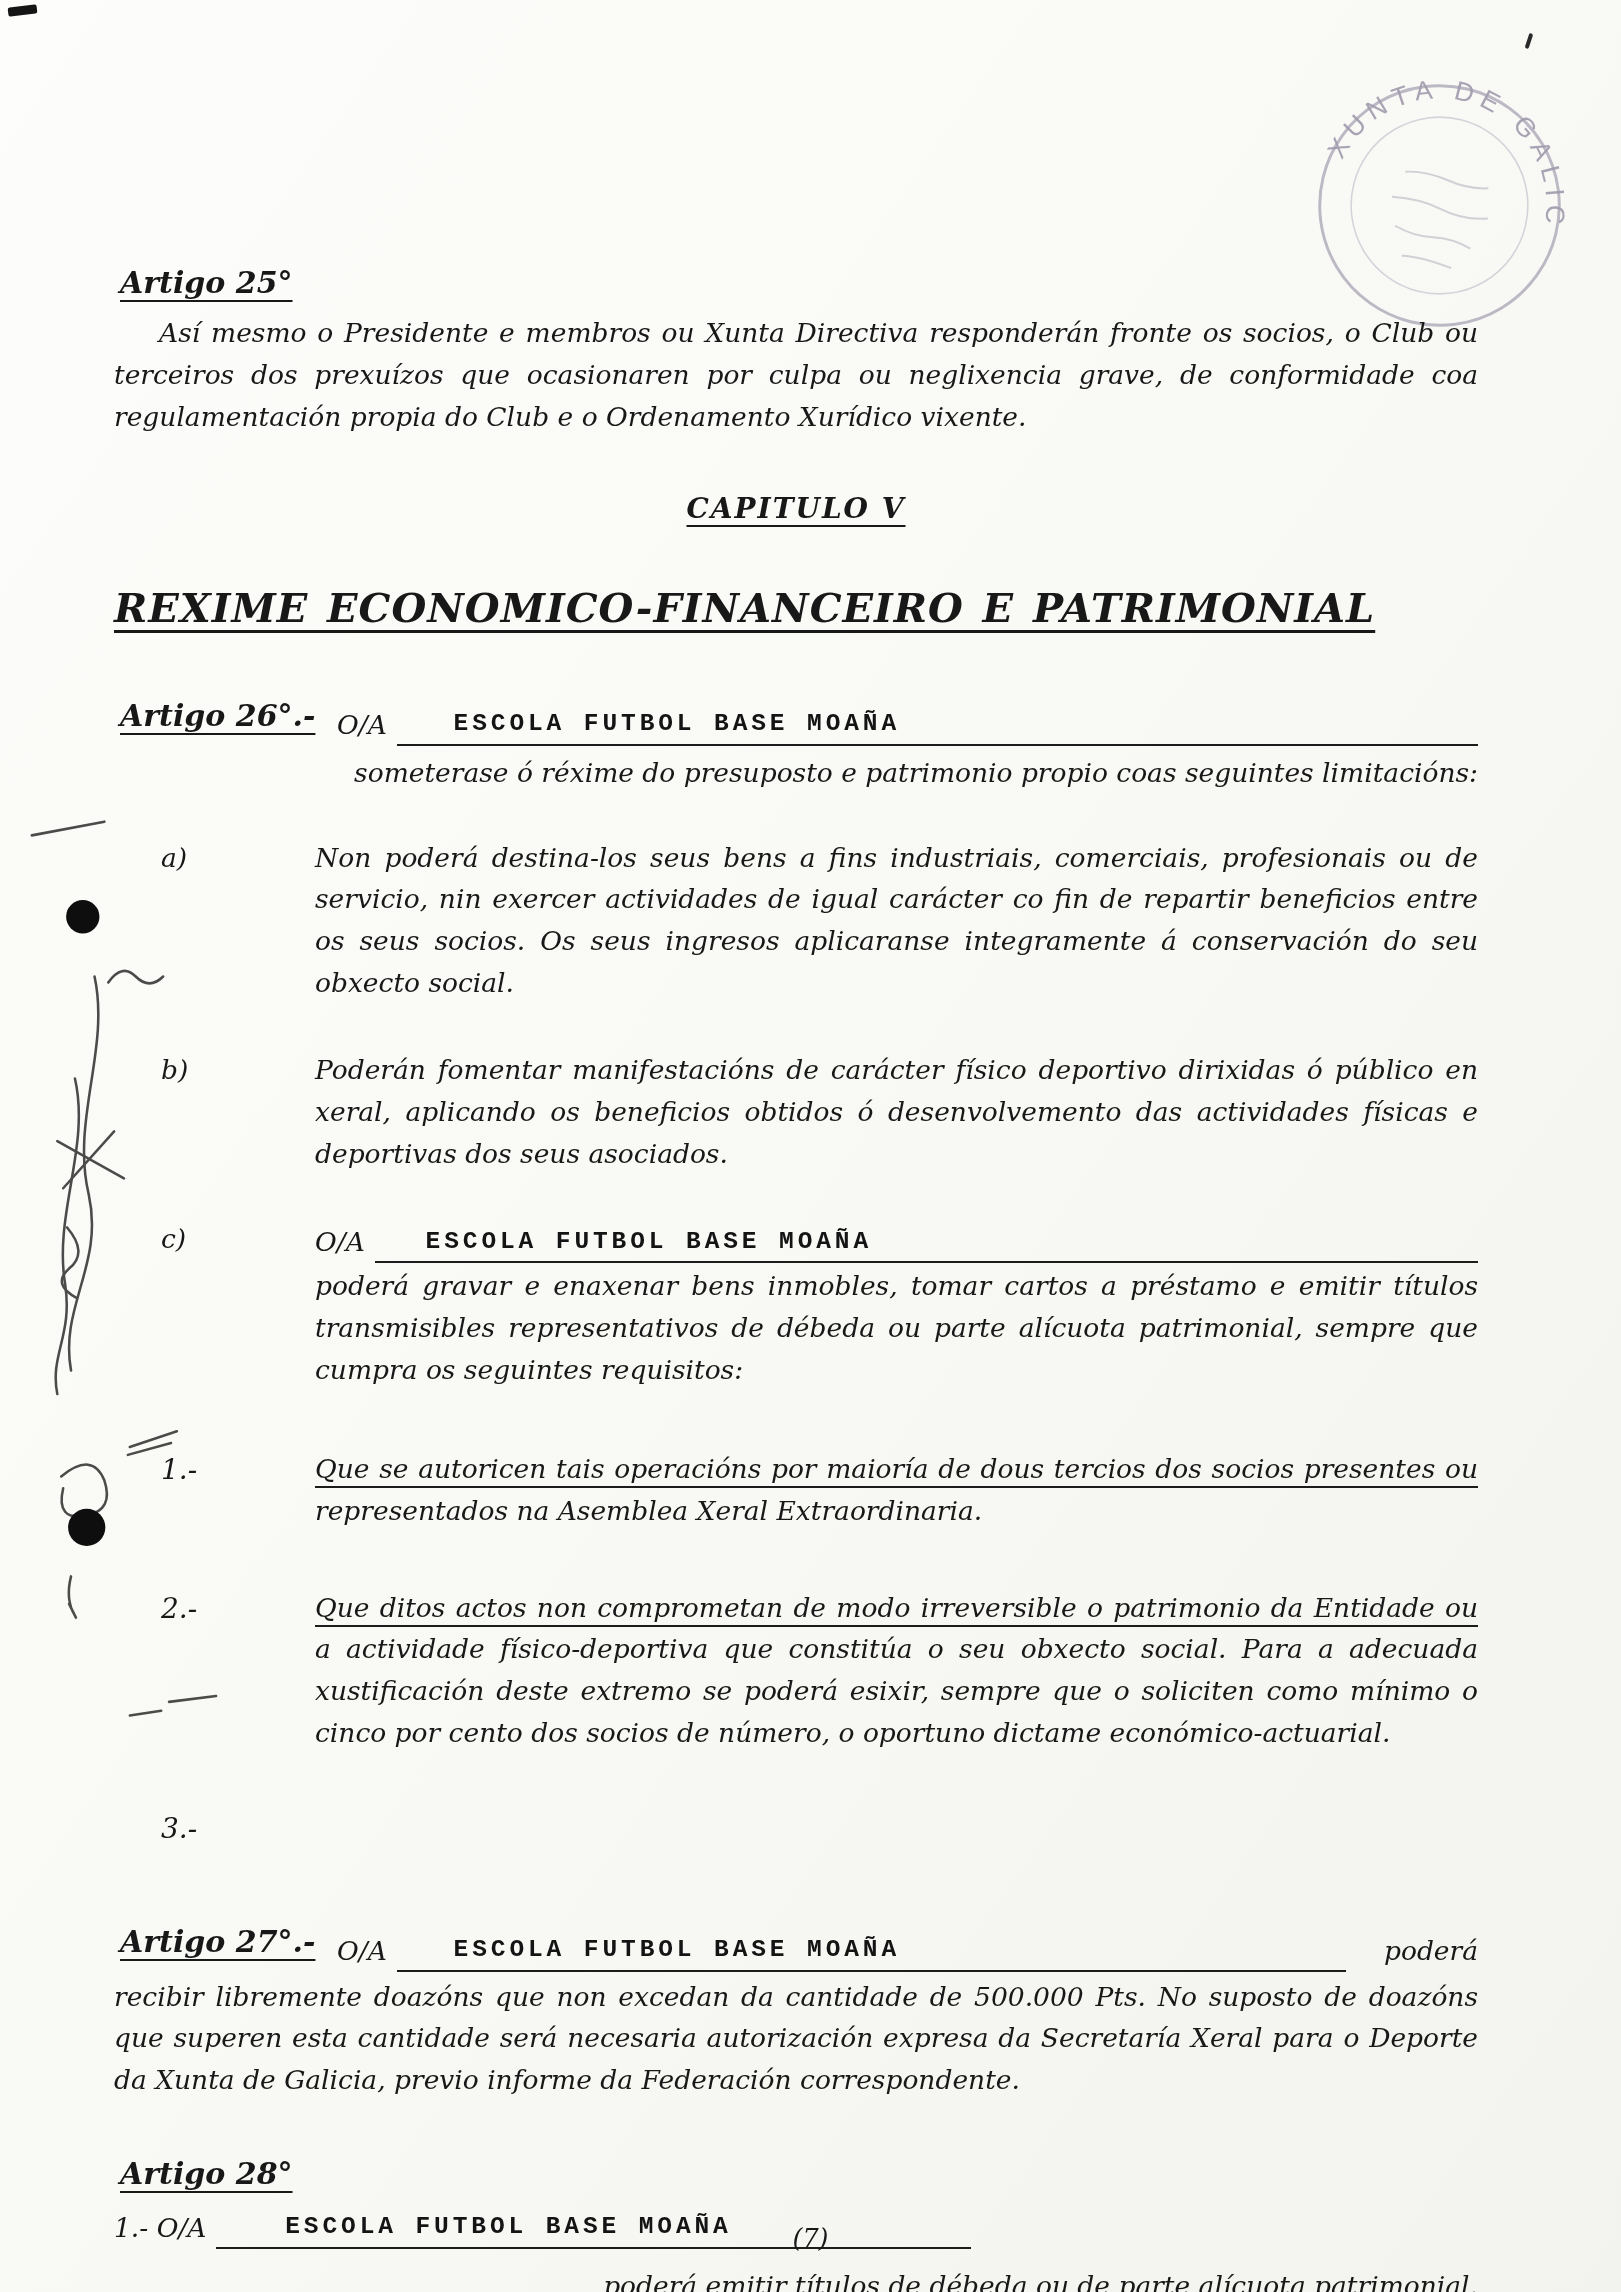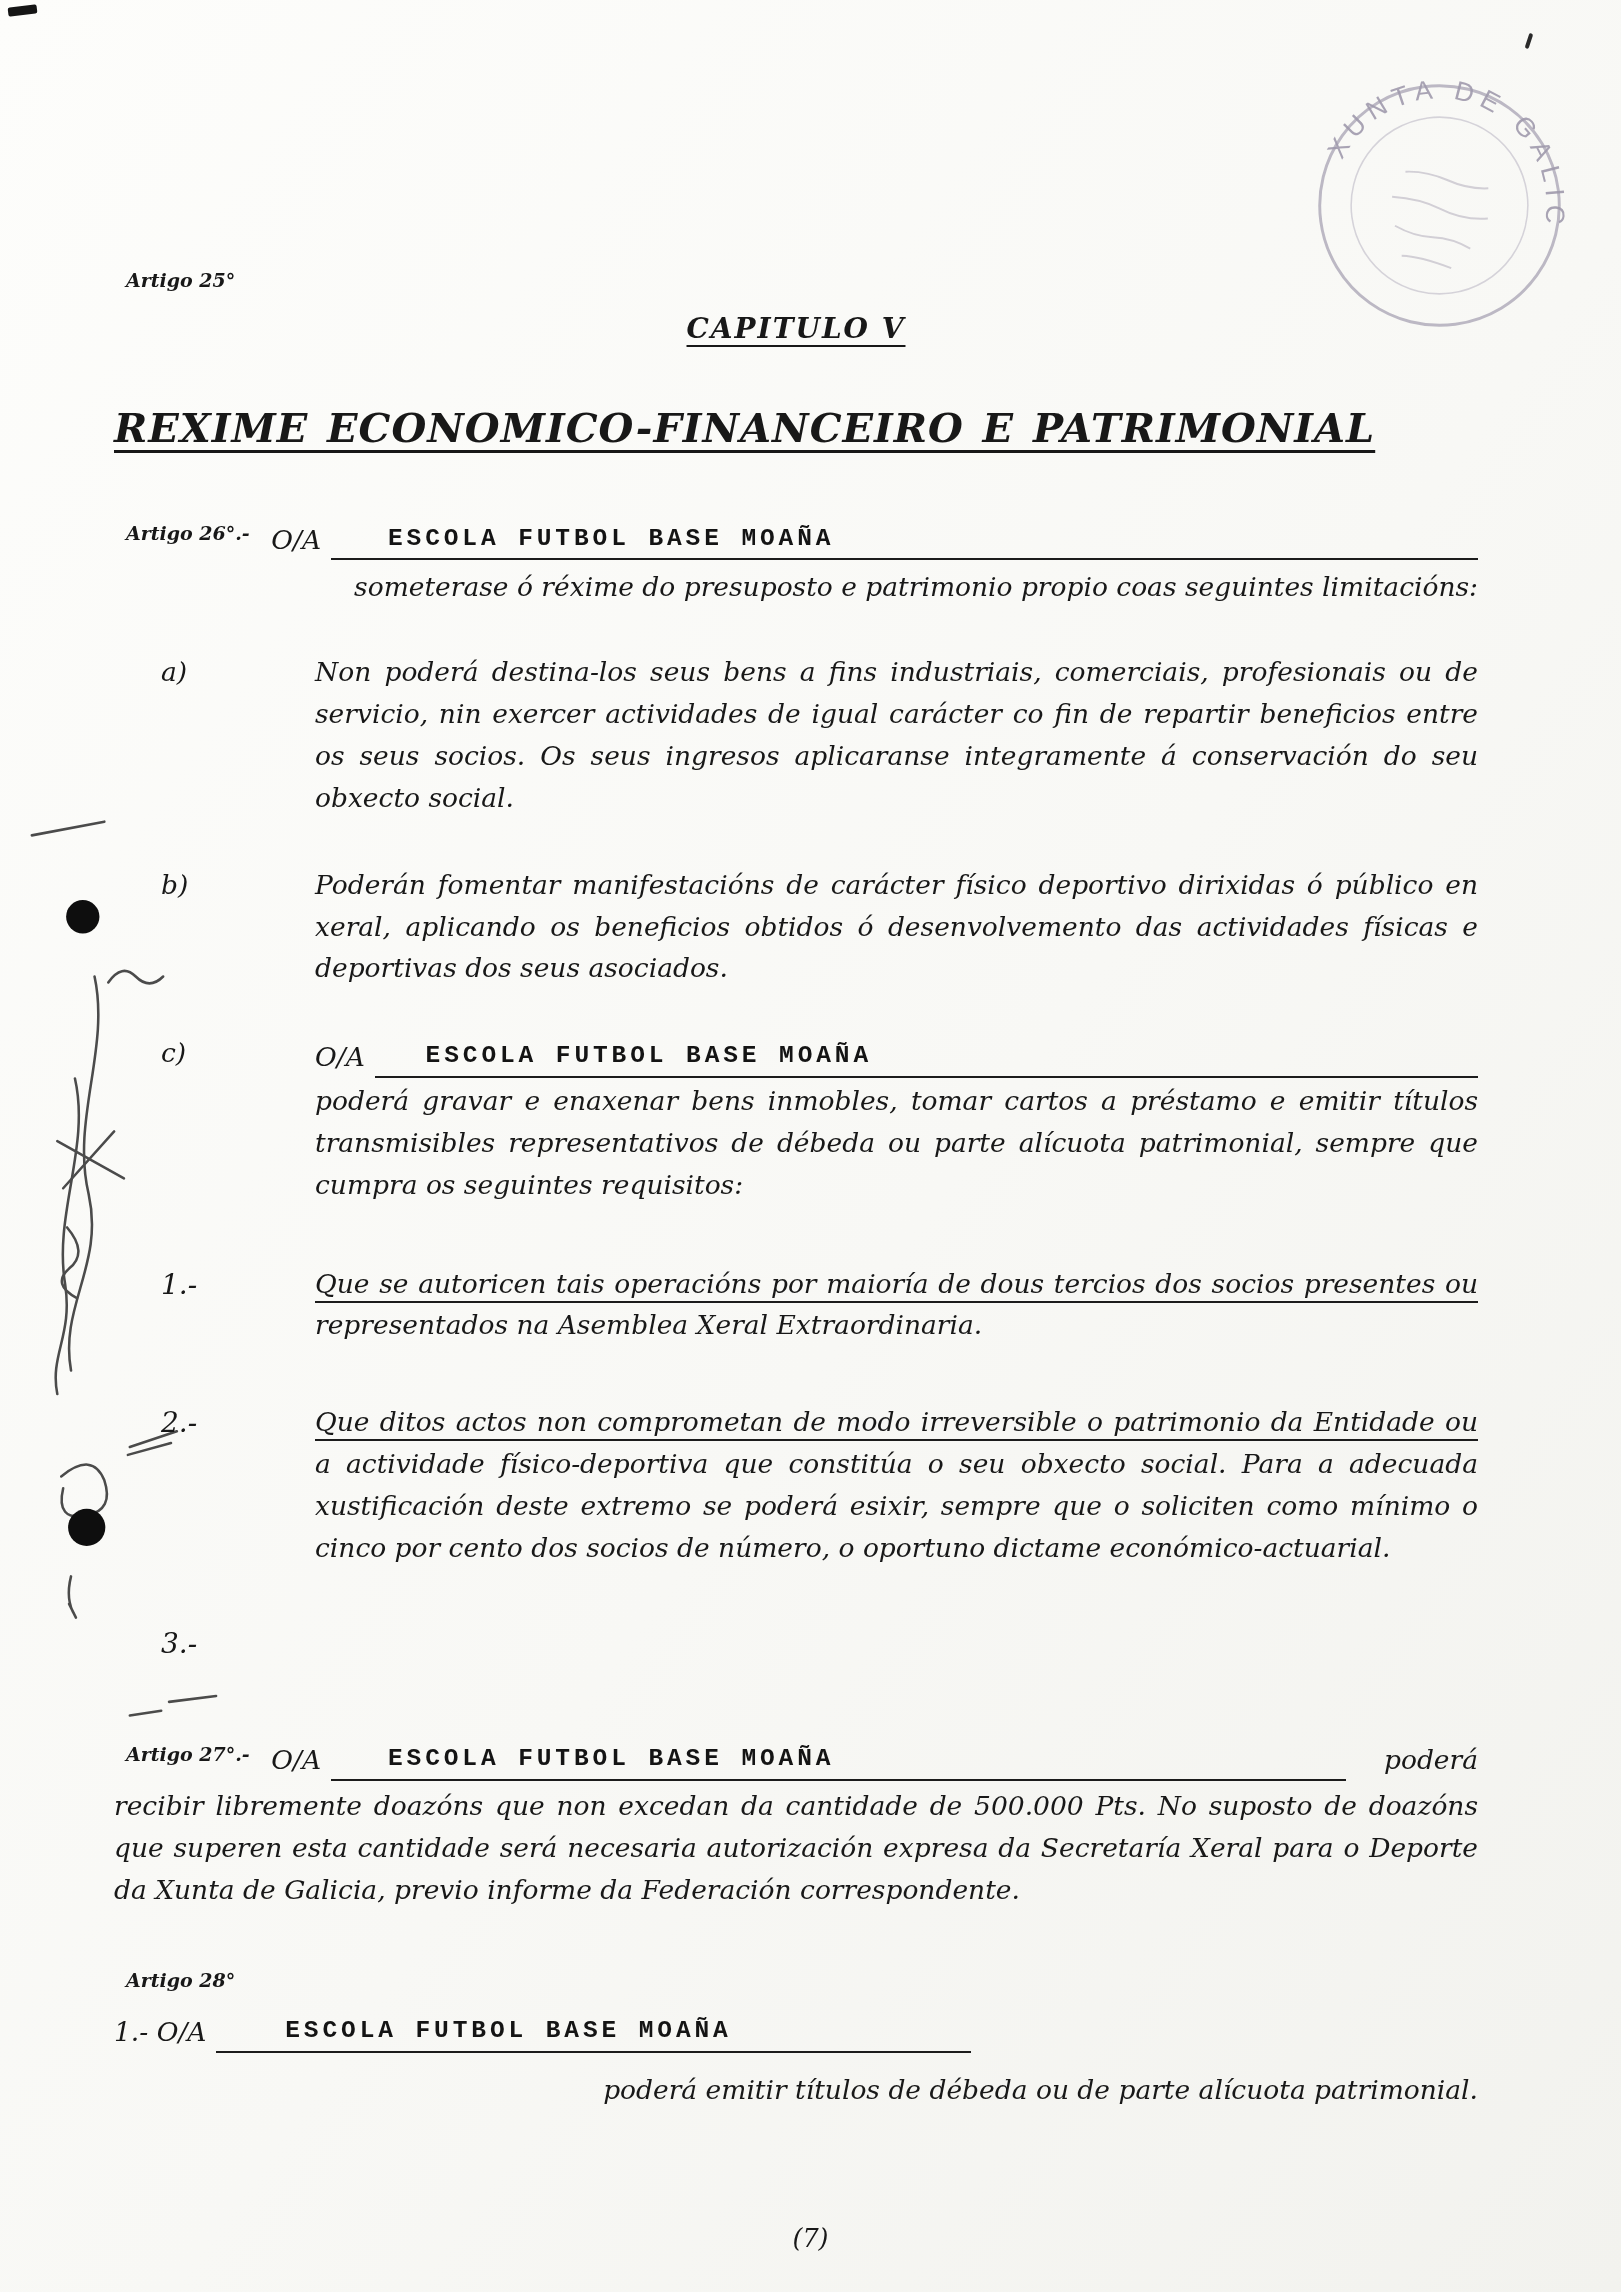--- a/index.html
+++ b/index.html
@@ -24,24 +24,25 @@
     top: 253px;
     left: 114px;
     width: 1364px;
   }
 
   p { margin: 0; text-align: justify; }
   .no-justify { text-align: right; }
 
   .art-heading, h3.art-heading {
     font-weight: bold;
-    font-size: 19px;
+    font-size: 30px;
+    text-decoration: underline;
     text-underline-offset: 6.9px;
     text-decoration-thickness: 2px;
-    margin: 12px;
+    margin: 6px;
     display: inline-block;
   }
 
   .a25-heading { margin-bottom: 29px; }
   .a25-body { margin-bottom: 49px; text-indent: 45px; }
 
   .chapter-line { text-align: center; margin-bottom: 45px; }
   .chapter-title {
     font-weight: bold;
     font-size: 28px;
@@ -205,20 +206,21 @@
       <path d="M 158,966 L 206,960 M 118,980 L 150,975"></path>
     </g>
     <circle cx="70" cy="165" r="17" fill="#0e0e0e"></circle>
     <circle cx="74" cy="788" r="19" fill="#0e0e0e"></circle>
   </svg>
 
   <div class="content">
 
     
     <h3 class="art-heading a25-heading">Artigo 25°</h3>
+    <p class="a25-body">Así mesmo o Presidente e membros ou Xunta Directiva responderán fronte os socios, o Club ou terceiros dos prexuízos que ocasionaren por culpa ou neglixencia grave, de conformidade coa regulamentación propia do Club e o Ordenamento Xurídico vixente.</p>
 
     
     <div class="chapter-line">
       <span class="chapter-title">CAPITULO V</span>
     </div>
     <h2 class="section-heading">REXIME ECONOMICO-FINANCEIRO E PATRIMONIAL</h2>
 
     
     <div class="art-line">
       <span class="art-heading">Artigo 26°.-</span>

